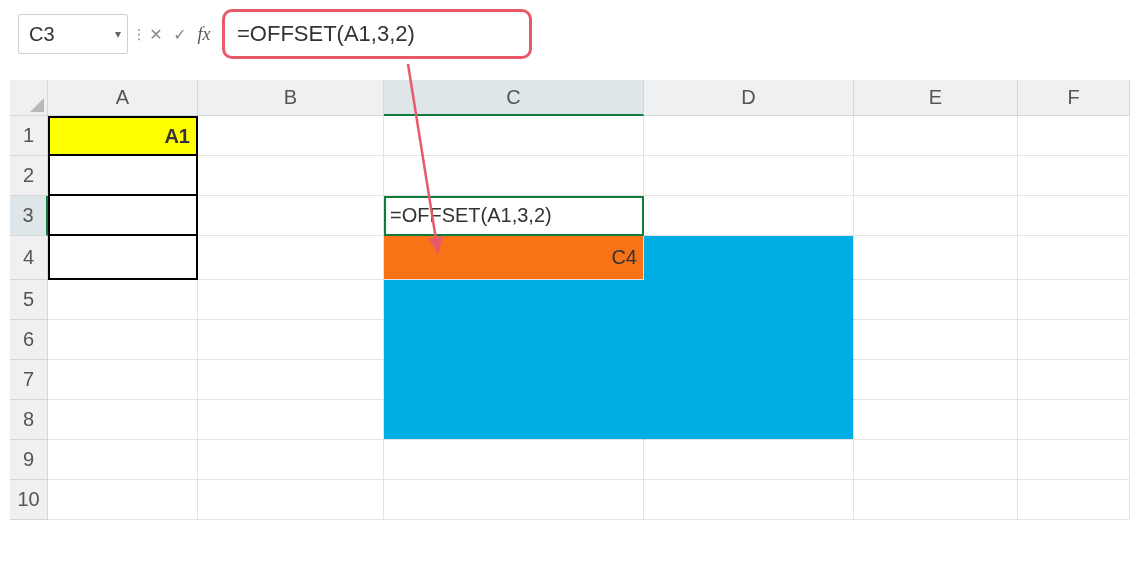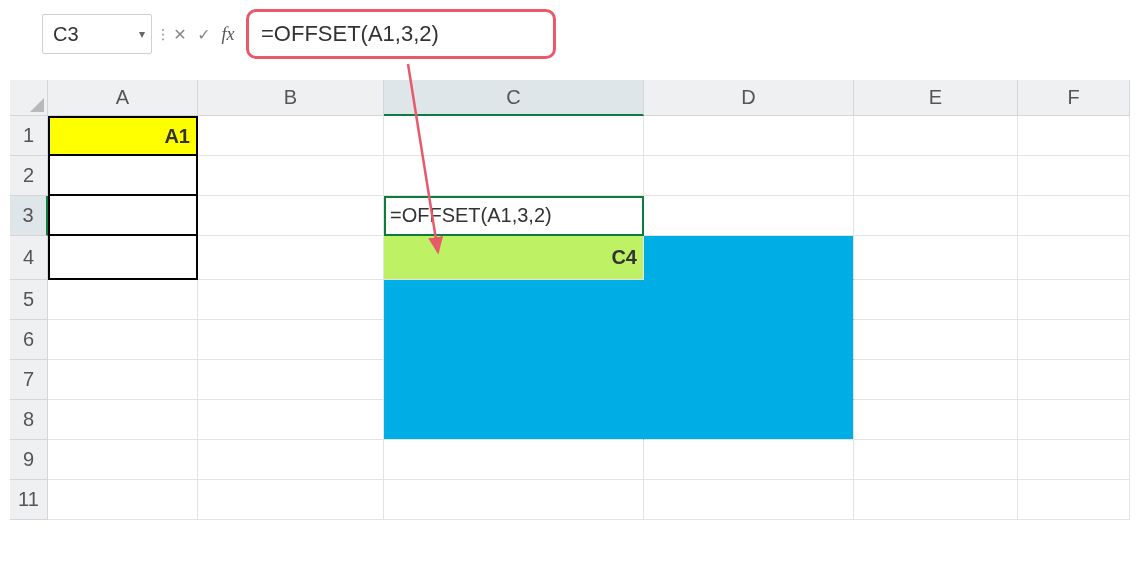--- a/index.html
+++ b/index.html
@@ -30,21 +30,20 @@
     height: 40px;
     border: 1px solid #d0d0d0;
     border-radius: 2px;
     display: flex;
     align-items: center;
     padding: 0 6px 0 10px;
     box-sizing: border-box;
     font-size: 20px;
     background: #fff;
     justify-content: space-between;
-    margin-left: 24px;
   }
   .name-box .caret {
     font-size: 12px;
     color: #666;
   }
 
   .fb-sep {
     width: 12px;
     text-align: center;
     color: #888;
@@ -184,21 +183,21 @@
   .border-black-top { border-top: 2px solid #000; }
   .border-black-left { border-left: 2px solid #000; }
 
   .sel-cell {
     outline: 2px solid #0f7b3f;
     outline-offset: -2px;
     z-index: 5;
   }
 
   
-  .orange { background:#bef264;font-weight:bold; }
+  .orange { background:#f97316; }
   .blue   { background:#00aee6; }
 
   
   .cell .overflow {
     position:absolute;
     left:6px;
     white-space: nowrap;
     z-index:6;
   }
 
@@ -336,21 +335,21 @@
     <div class="row-h rh-9">9</div>
     <div class="cell col-A rh-9"></div>
     <div class="cell col-B rh-9"></div>
     <div class="cell col-C rh-9"></div>
     <div class="cell col-D rh-9"></div>
     <div class="cell col-E rh-9"></div>
     <div class="cell col-F rh-9"></div>
   </div>
 
   <div class="row">
-    <div class="row-h rh-10">11</div>
+    <div class="row-h rh-10">10</div>
     <div class="cell col-A rh-10"></div>
     <div class="cell col-B rh-10"></div>
     <div class="cell col-C rh-10"></div>
     <div class="cell col-D rh-10"></div>
     <div class="cell col-E rh-10"></div>
     <div class="cell col-F rh-10"></div>
   </div>
 
 </div>
 

